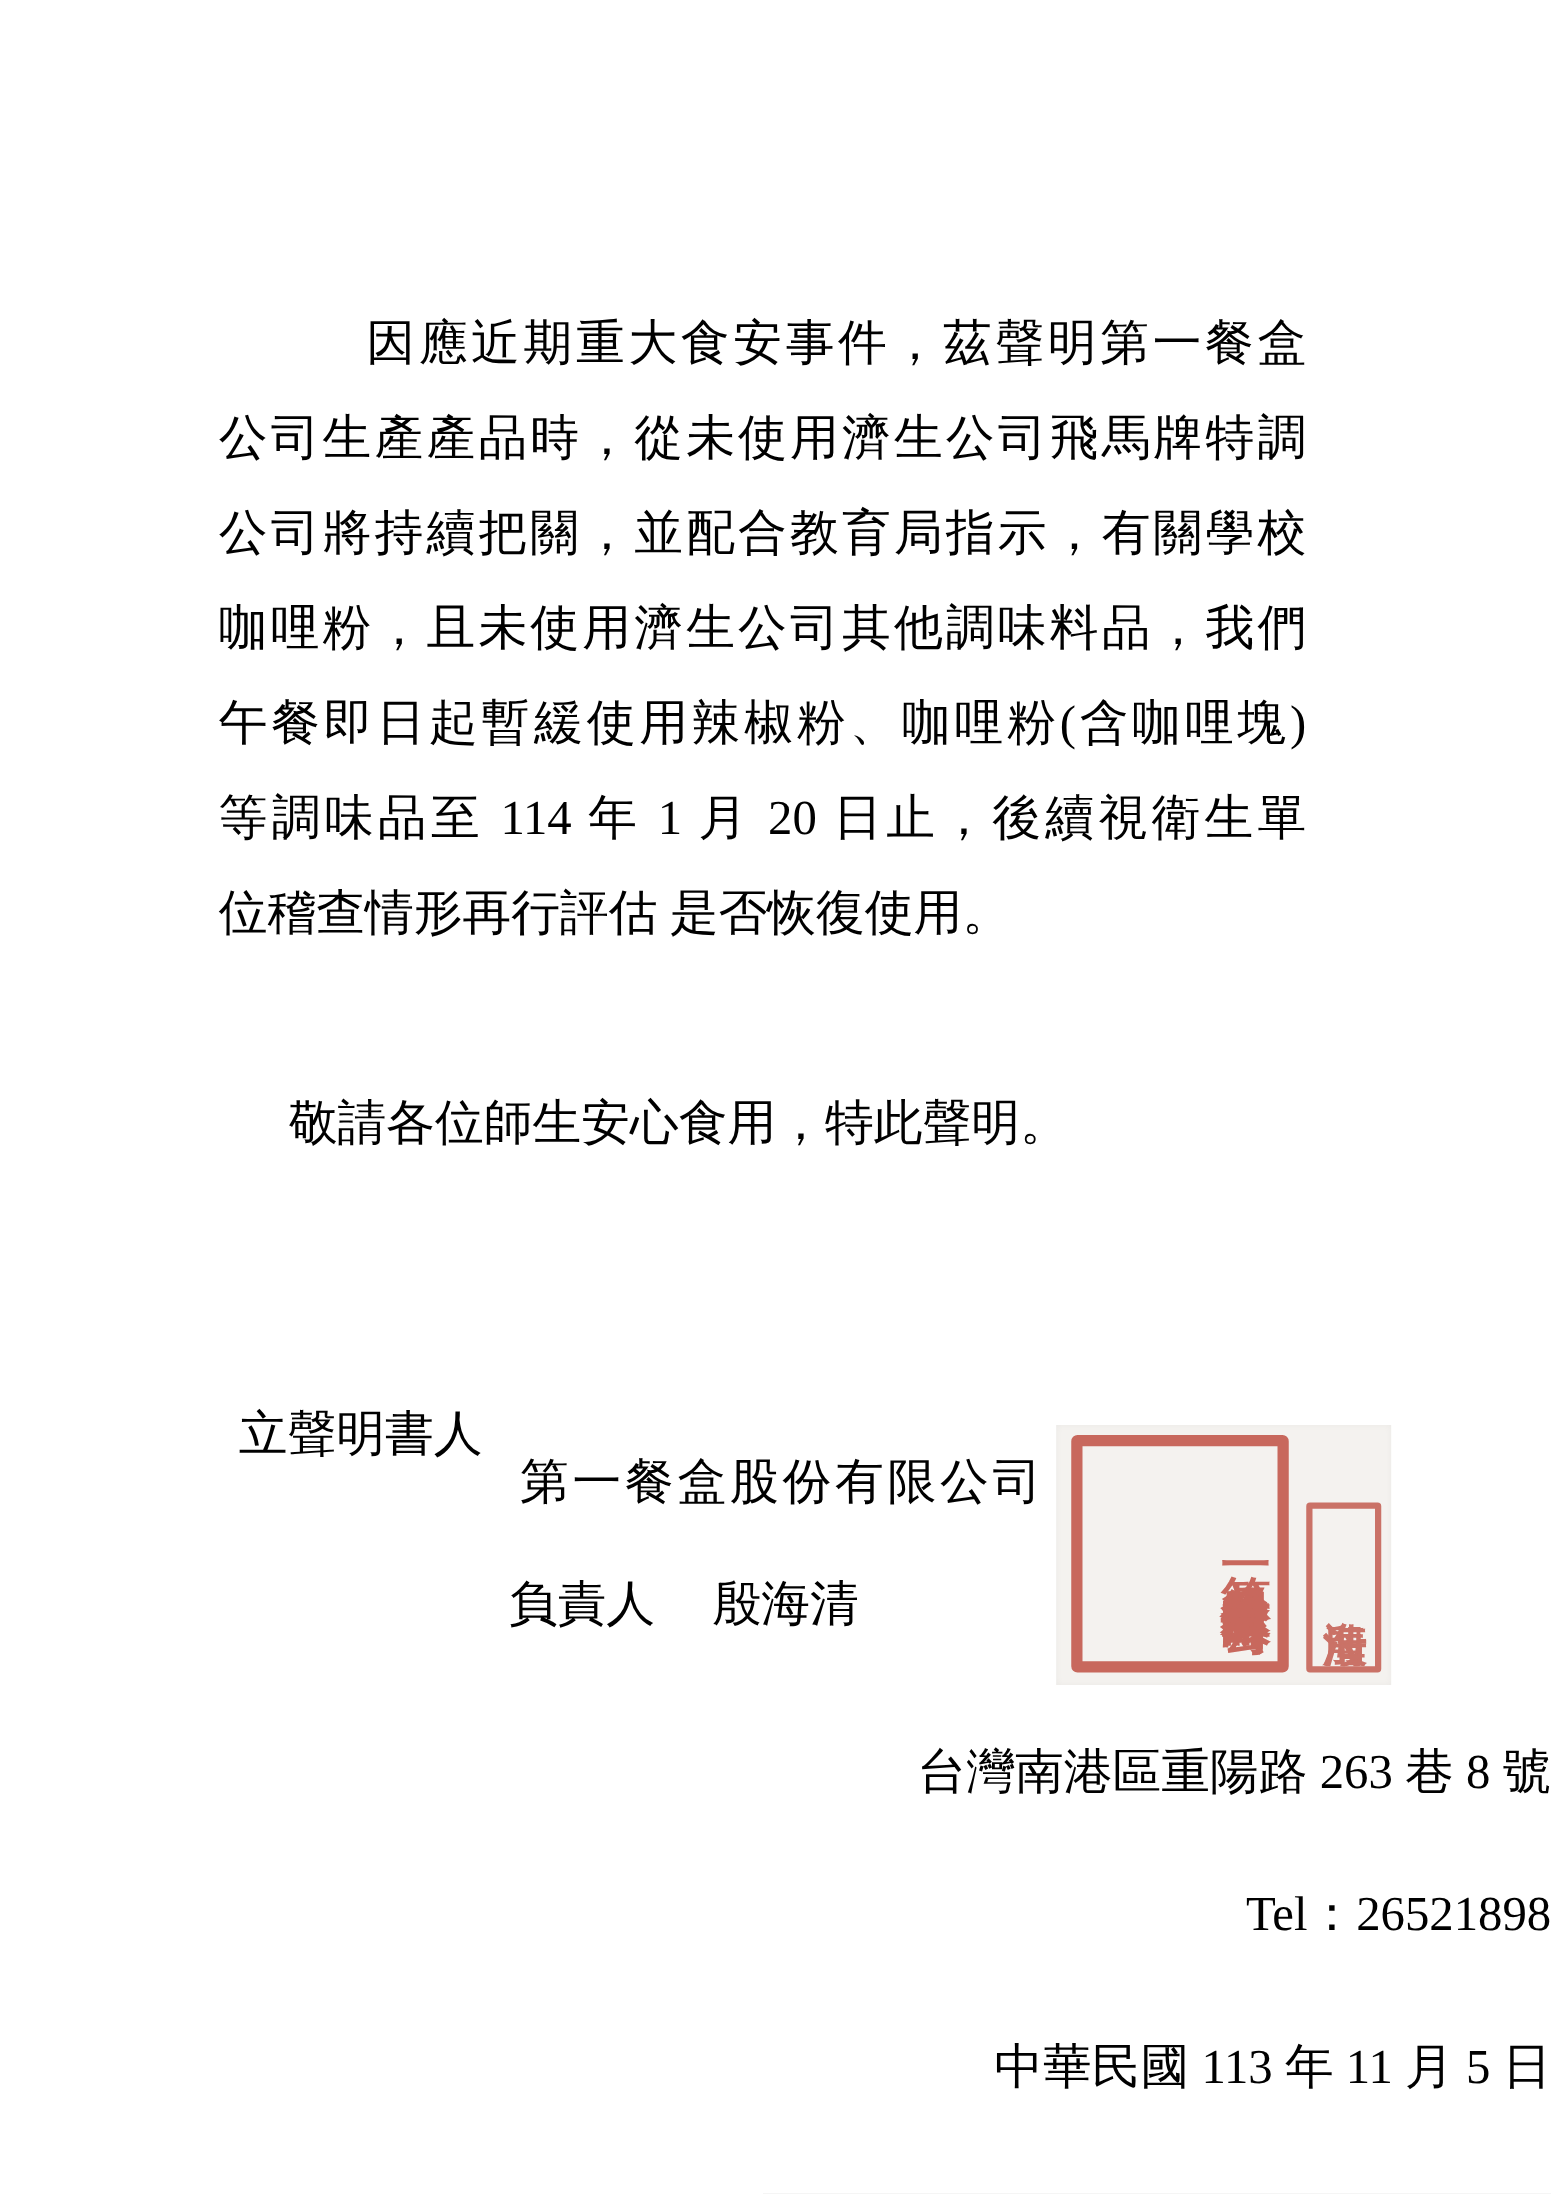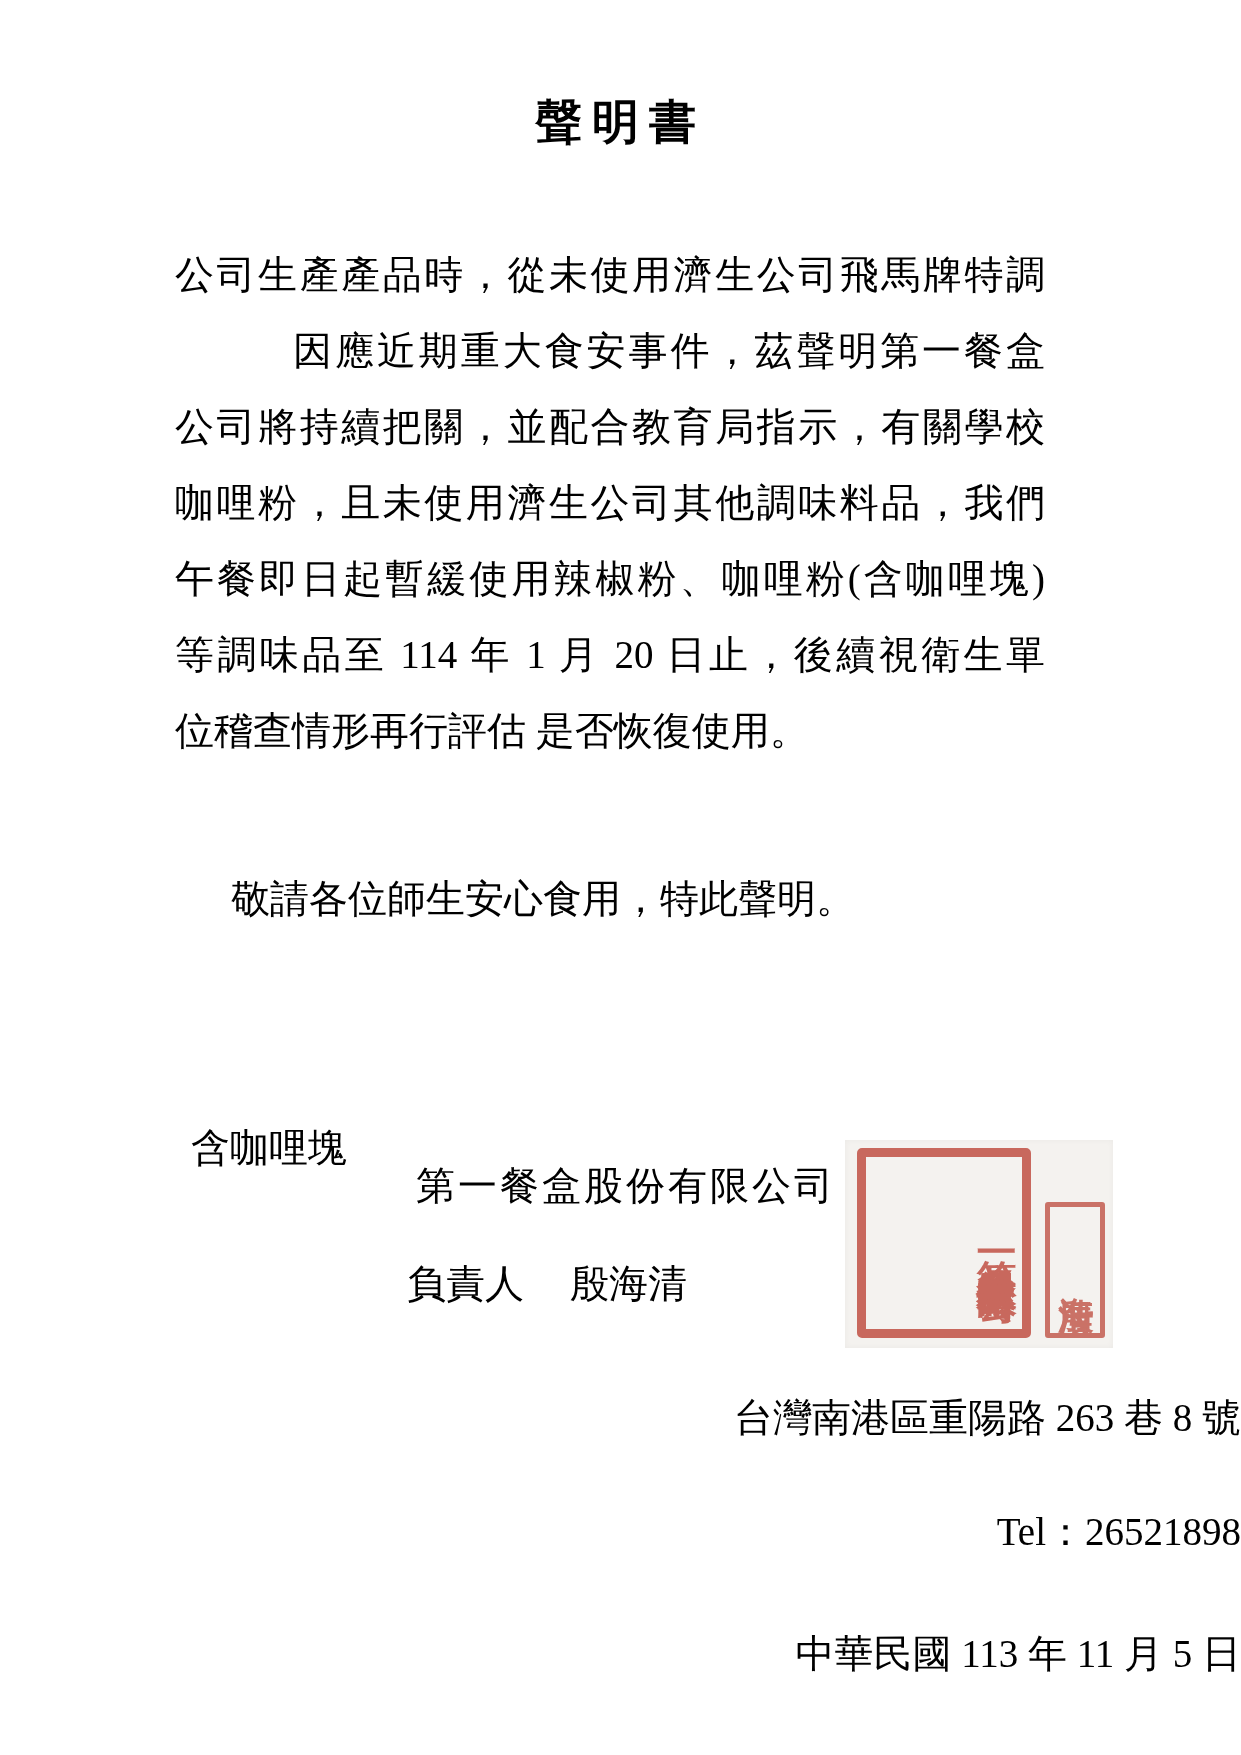--- a/index.html
+++ b/index.html
@@ -116,35 +116,34 @@
   }
   .footer-address{ top:1392px; }
   .footer-tel{ top:1506px; }
   .footer-date{ top:1628px; }
 </style>
 </head>
 <body>
 
 <div class="page">
 
-  <div class="doc-title">聲明書</div>
 
   <div class="body-para">
+    <div class="body-line first">因應近期重大食安事件，茲聲明第一餐盒</div>
     <div class="body-line">公司生產產品時，從未使用濟生公司飛馬牌特調</div>
-    <div class="body-line first">因應近期重大食安事件，茲聲明第一餐盒</div>
     <div class="body-line">公司將持續把關，並配合教育局指示，有關學校</div>
     <div class="body-line">咖哩粉，且未使用濟生公司其他調味料品，我們</div>
     <div class="body-line">午餐即日起暫緩使用辣椒粉、咖哩粉(含咖哩塊)</div>
     <div class="body-line">等調味品至 114 年 1 月 20 日止，後續視衛生單</div>
     <div class="body-line last">位稽查情形再行評估 是否恢復使用。</div>
   </div>
 
   <div class="closing-line">敬請各位師生安心食用，特此聲明。</div>
 
-  <div class="declarer-line">含咖哩塊</div>
+  <div class="declarer-line">立聲明書人</div>
 
   <div class="company-line">第一餐盒股份有限公司</div>
 
   <div class="person-line">
     <span>負責人</span>
     <span>殷海清</span>
   </div>
 
   <div class="stamp-photo">
     <div class="company-seal">第一餐盒股份有限公司</div>

